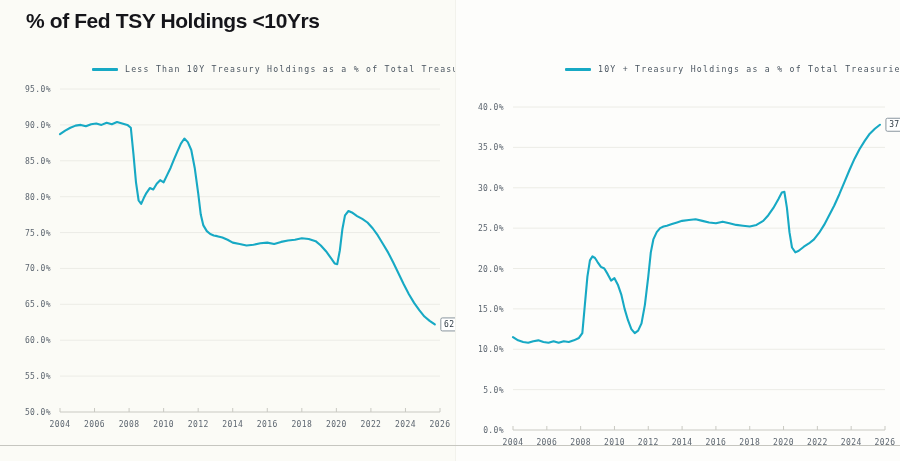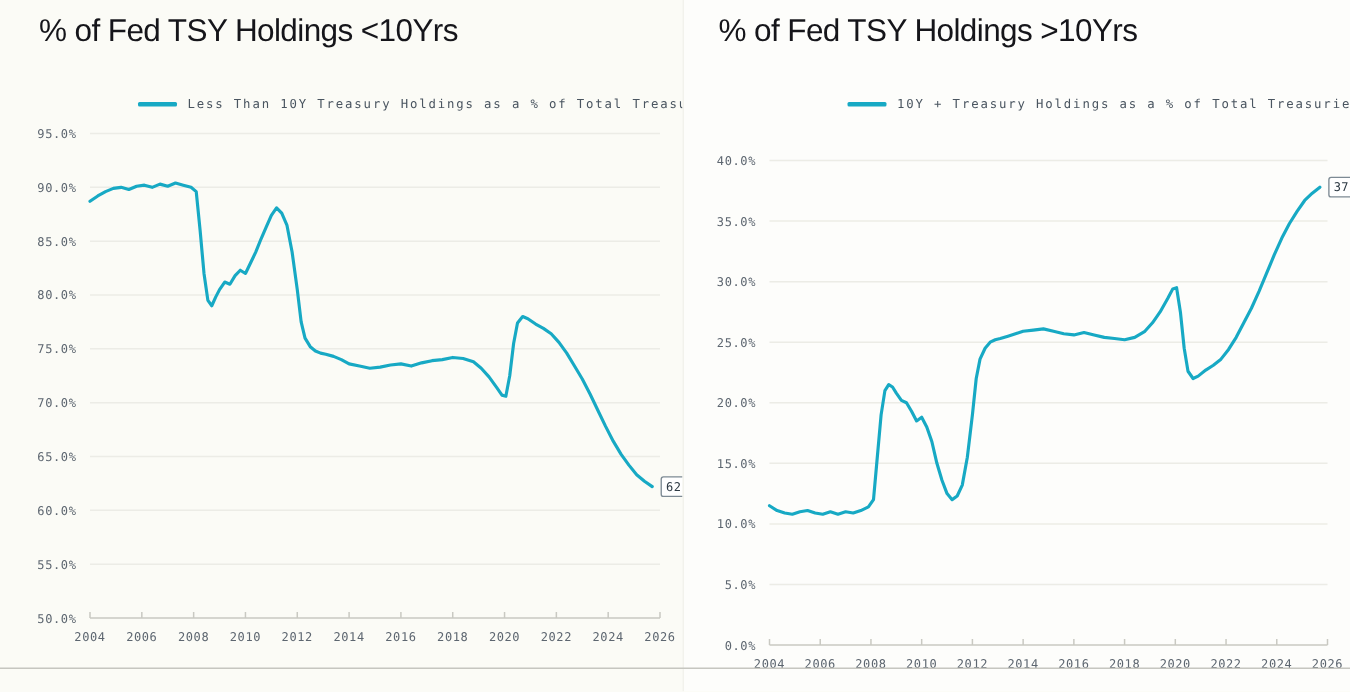--- a/index.html
+++ b/index.html
@@ -13,21 +13,21 @@
   .panel{position:relative;height:461px;box-sizing:border-box;}
   .panel.left{width:455px;background:#fbfbf6;padding:0;}
   .panel.right{width:445px;background:#fdfdfb;padding:0;}
   .panel.right:before{
     content:"";position:absolute;left:0;top:0;width:1px;height:461px;
     background:#f2f2ec;
   }
   .title{
     position:absolute;top:9px;
     font-family:"Liberation Sans", sans-serif;
-    font-weight:normal;font-size:21px;color:#15151a;
+    font-weight:bold;font-size:21px;color:#15151a;
     letter-spacing:-0.4px;white-space:nowrap;
   }
   .panel.left .title{left:26px;}
   .panel.right .title{left:24px;}
 
   .legend{
     position:absolute;top:64px;display:flex;align-items:center;gap:7px;
     white-space:nowrap;
   }
   .panel.left .legend{left:92px;}
@@ -128,21 +128,20 @@
           <polyline points="0.00,45.22 5.18,41.63 10.36,38.76 15.55,36.61 20.73,35.89 25.91,37.32 31.09,35.17 36.27,34.45 41.45,35.89 46.64,33.74 51.82,35.17 57.00,33.02 62.18,34.45 67.36,35.89 70.82,38.76 73.41,64.60 76.00,93.31 78.59,111.26 81.18,114.84 83.77,109.10 86.36,104.08 89.82,99.05 93.27,100.49 96.73,94.75 100.18,91.16 103.64,93.31 107.09,86.13 110.55,78.96 114.00,70.34 117.45,62.45 120.91,54.55 124.36,49.53 127.82,53.12 131.27,61.01 134.73,78.96 138.18,104.08 140.77,125.61 143.36,136.38 146.82,142.12 150.27,144.99 153.73,146.43 157.18,147.14 162.36,148.58 167.55,150.73 172.73,153.60 179.64,155.04 186.55,156.48 193.45,155.76 200.36,154.32 207.27,153.60 214.18,155.04 221.09,152.89 228.00,151.45 234.91,150.73 241.82,149.30 248.73,150.02 255.64,152.17 260.82,156.48 266.00,162.22 271.18,169.40 274.64,174.42 277.23,175.14 279.82,161.50 282.41,139.97 285.00,126.33 288.45,122.02 291.91,123.46 297.09,127.05 302.27,129.92 307.45,133.51 312.64,139.25 317.82,146.43 323.00,155.04 328.18,163.65 333.36,173.70 338.55,184.47 343.73,195.24 348.91,205.28 354.09,213.90 359.27,221.08 364.45,227.54 369.64,231.84 374.82,235.43" class="series-line"></polyline>
           <g>
             <rect x="380.8181818181826" y="228.93111111111108" width="32" height="13" rx="1.5" class="callout-box"></rect>
             <text x="396.8181818181826" y="238.13111111111107" class="callout-text">62.2%</text>
           </g>
         </svg>
     </div>
   </div>
 
   <div class="panel right">
-    <div class="title">% of Fed TSY Holdings &gt;10Yrs</div>
     <div class="legend">
       <span class="legend-swatch"></span>
       <span class="legend-label">10Y + Treasury Holdings as a % of Total Treasuries</span>
     </div>
     <div class="plot">
       <svg id="svg-right" viewBox="0 0 372 323" preserveAspectRatio="none">
           <line x1="0" y1="0" x2="372" y2="0" class="gridline"></line>
           <text x="-9" y="3" class="ylabel">40.0%</text>
           <line x1="0" y1="40.375" x2="372" y2="40.375" class="gridline"></line>
           <text x="-9" y="43.375" class="ylabel">35.0%</text>

